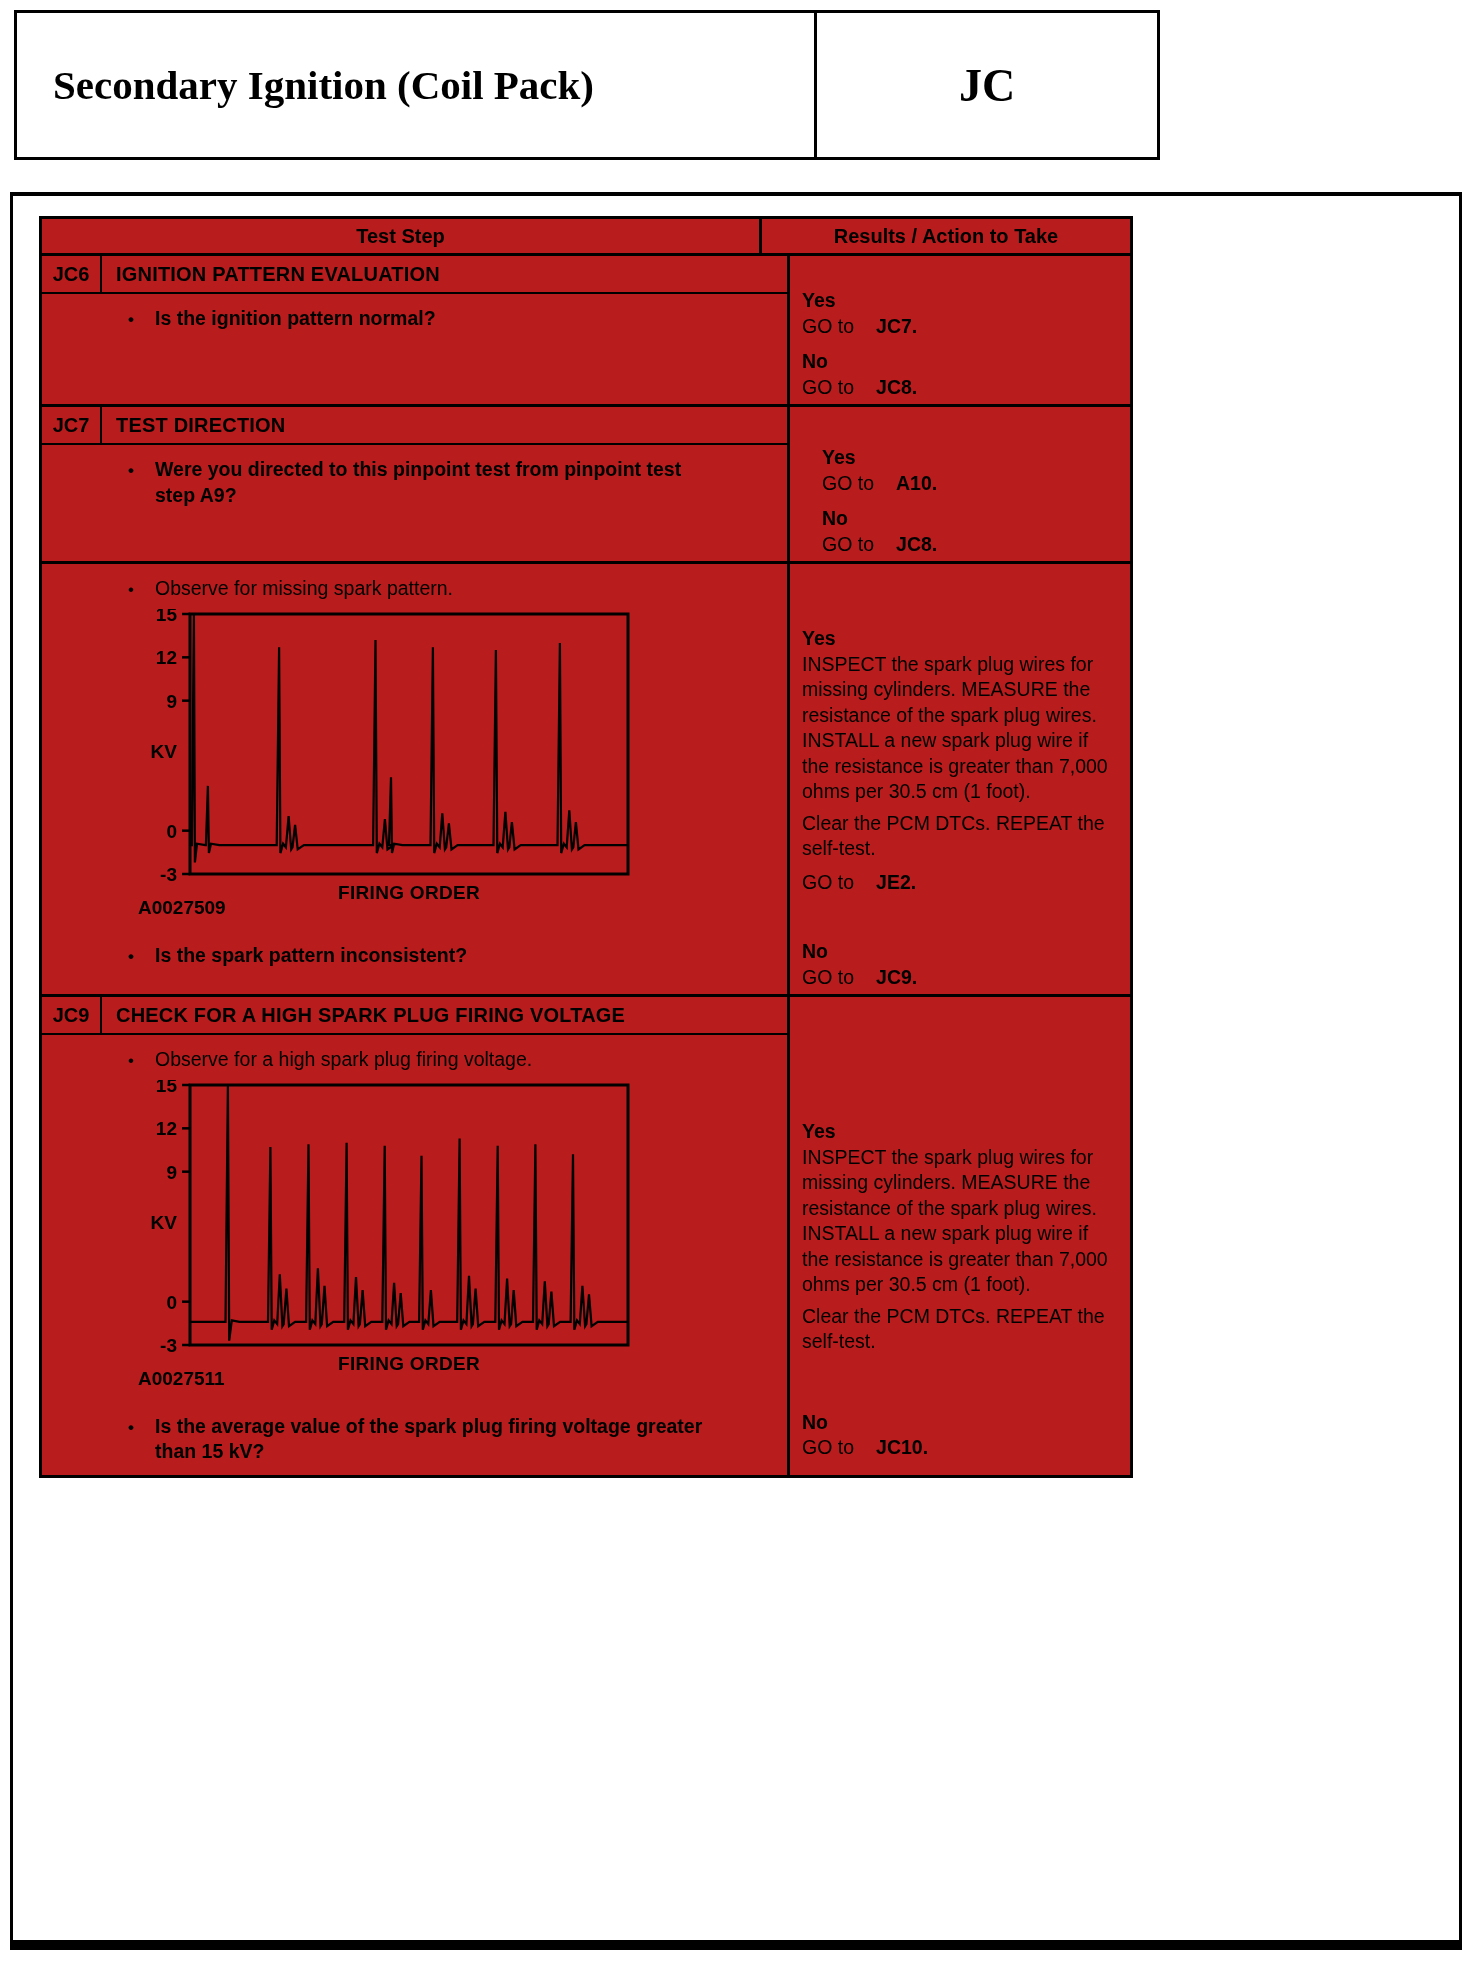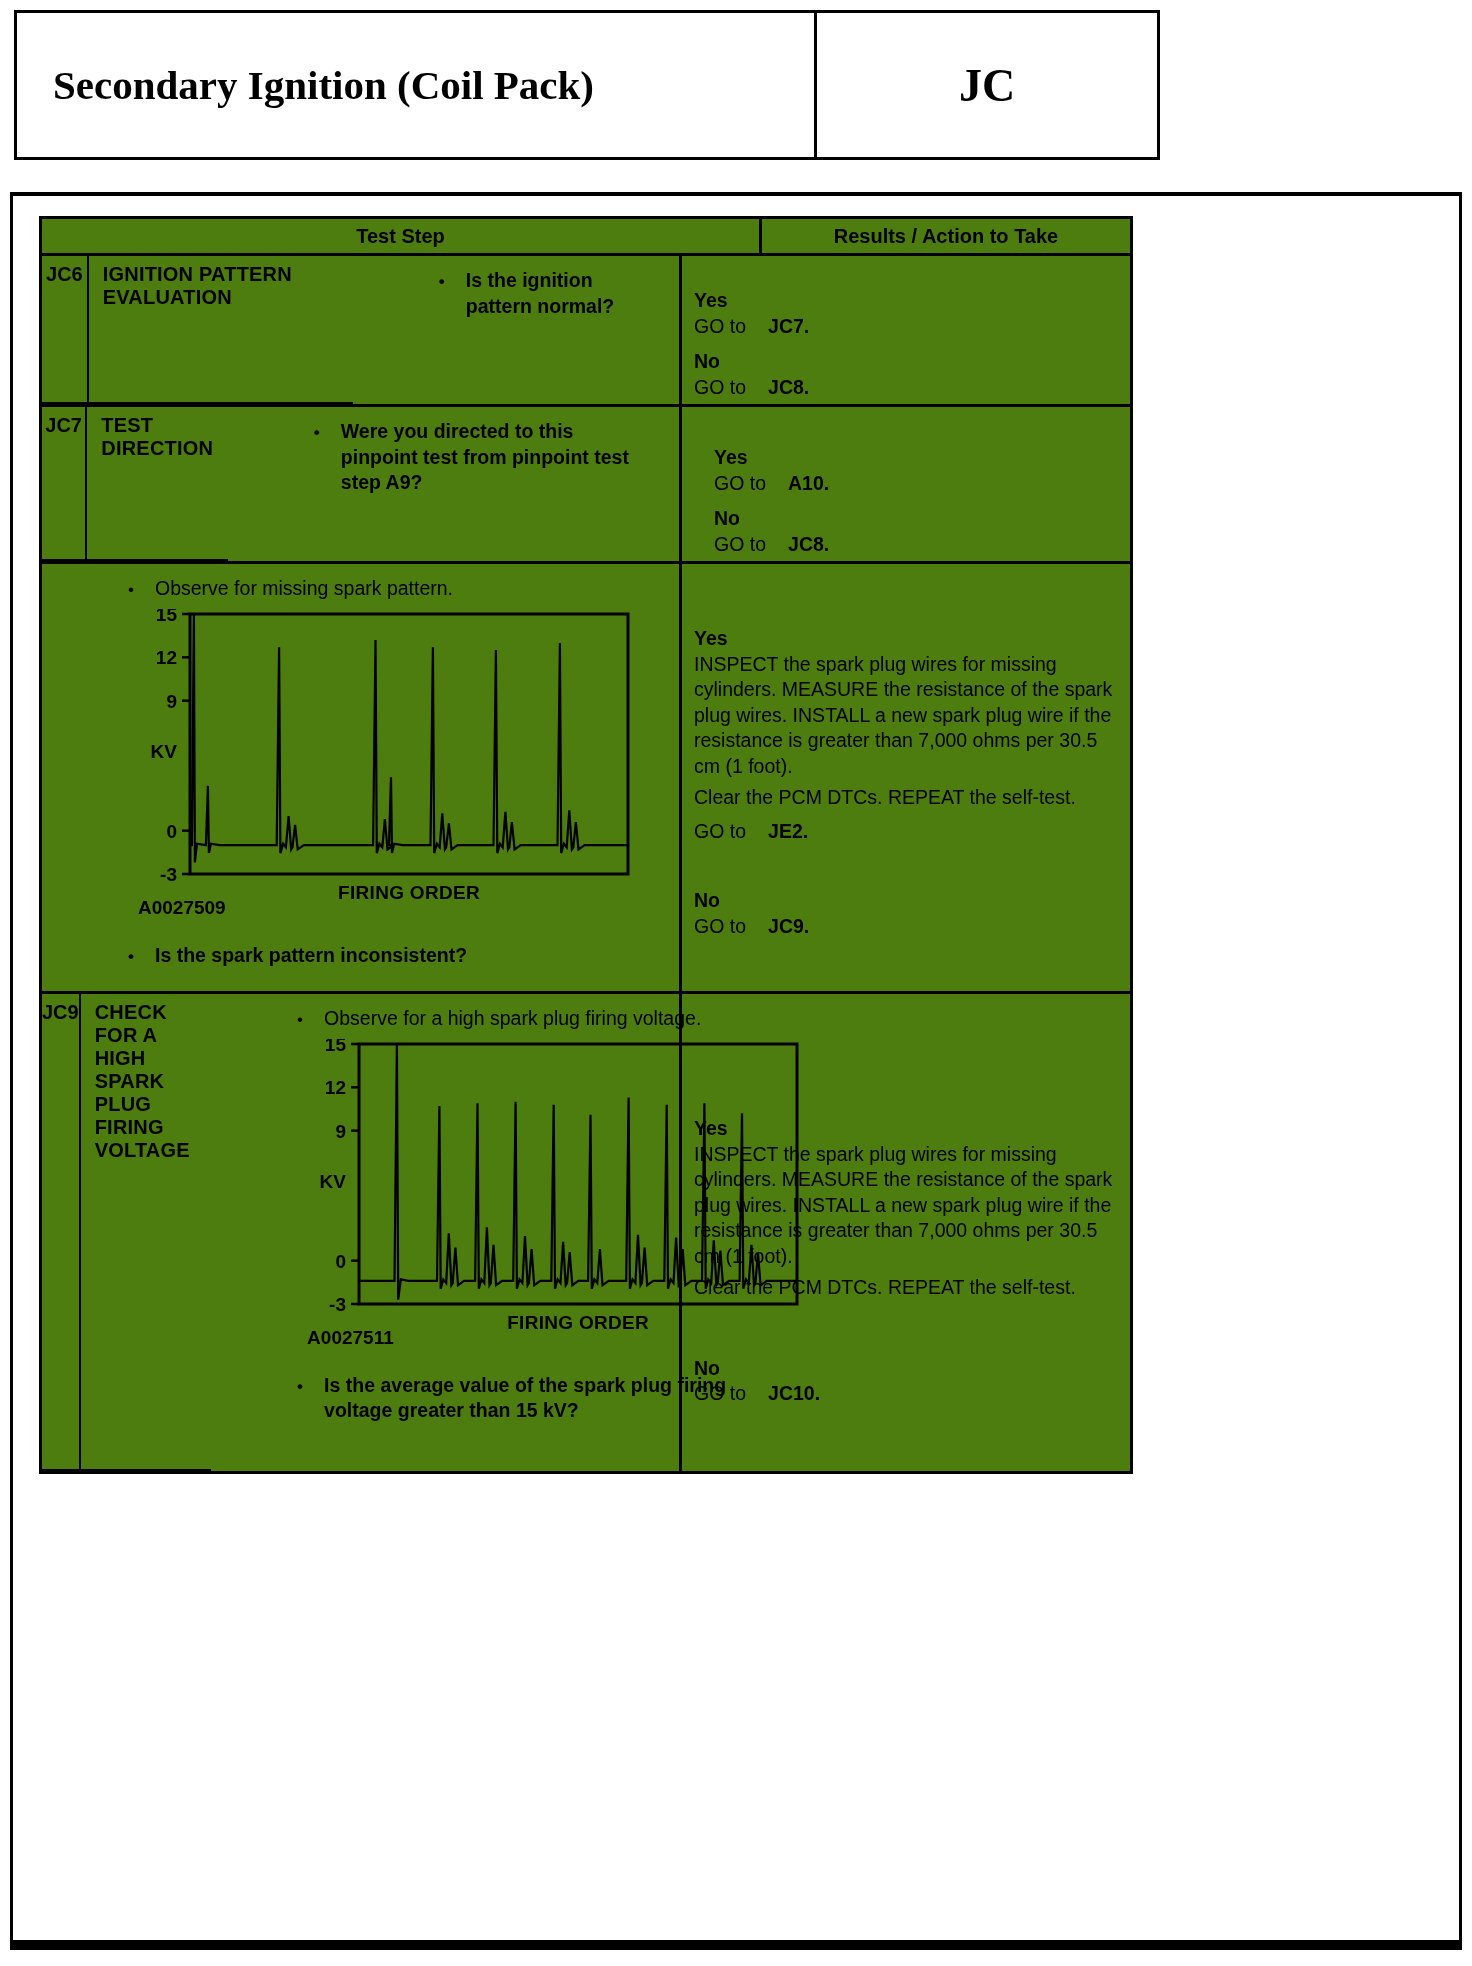--- a/index.html
+++ b/index.html
@@ -19,34 +19,34 @@
   .header-code-cell { width:340px; display:flex; align-items:center; justify-content:center; }
   .header-code { font-family:"Liberation Serif", serif; font-weight:bold; font-size:46px; }
 
   
   .outer-box {
     position:absolute; left:10px; top:192px; width:1452px; height:1758px;
     border:3px solid #000; border-top-width:4px; border-bottom-width:10px; background:#fff;
   }
 
   
-  .test-table { position:absolute; left:26px; top:20px; width:1094px; border:3px solid #000; background:#4d7c0f; }
+  .test-table { position:absolute; left:26px; top:20px; width:1094px; border:3px solid #000; background:#b91c1c; }
   .thead { display:flex; border-bottom:3px solid #000; }
   .th { font-weight:bold; font-size:20px; text-align:center; padding:6px 0 5px; }
   .th.step { width:720px; border-right:3px solid #000; }
   .th.results { flex:1; }
 
   .trow { display:flex; border-bottom:3px solid #000; }
   .trow:last-child { border-bottom:none; }
   .row-jc6 { min-height:148px; }
   .row-jc7 { min-height:155px;gap:20px; }
   .row-jc8 { min-height:430px; }
   .row-jc9 { min-height:477px; }
 
-  .step-cell { width:640px; border-right:3px solid #000; display:flex; flex-direction:row; }
+  .step-cell { width:748px; border-right:3px solid #000; display:flex; flex-direction:column; }
   .step-head { display:flex; border-bottom:2px solid #000; }
   .step-id { width:60px; border-right:2px solid #000; font-weight:bold; font-size:20px; text-align:center; padding:7px 0 6px; }
   .step-title { font-weight:bold; font-size:20px; padding:7px 0 6px 14px; letter-spacing:.2px; }
   .step-body { padding:6px 0 8px; }
 
   .bullet { display:flex; padding:6px 24px 2px 86px; font-size:19.5px; line-height:25.5px; }
   .bullet .dot { width:27px; flex:none; font-size:17px; padding-top:1px; }
   .bullet.bold { font-weight:bold; }
   .bullet .btxt.w-jc7 { max-width:545px; }
   .bullet .btxt.w-jc9 { max-width:555px; }

